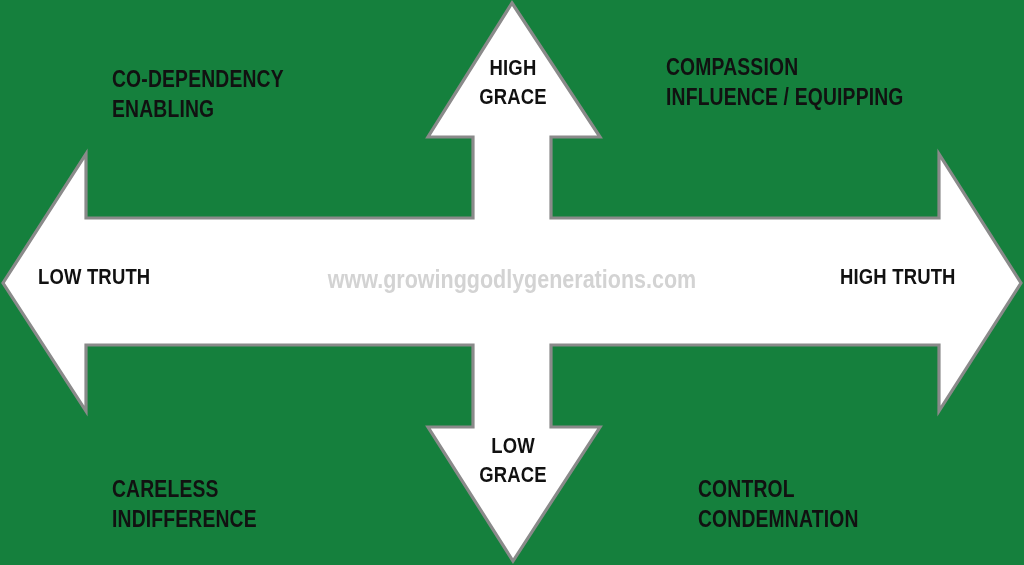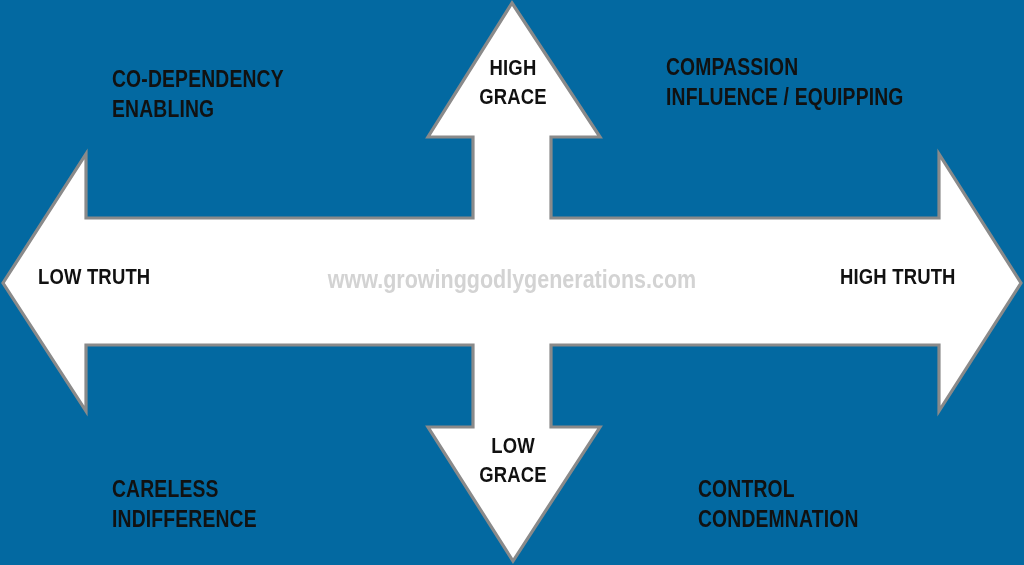--- a/index.html
+++ b/index.html
@@ -8,21 +8,21 @@
     padding: 0;
     background: #ffffff;
   }
   body {
     font-family: "Liberation Sans", "DejaVu Sans", sans-serif;
   }
   #stage {
     position: relative;
     width: 1024px;
     height: 565px;
-    background: #0369a1;
+    background: #15803d;
     overflow: hidden;
   }
   #arrow-svg {
     position: absolute;
     left: 0;
     top: 0;
     width: 1024px;
     height: 565px;
   }
   .cross-arrow-path {

